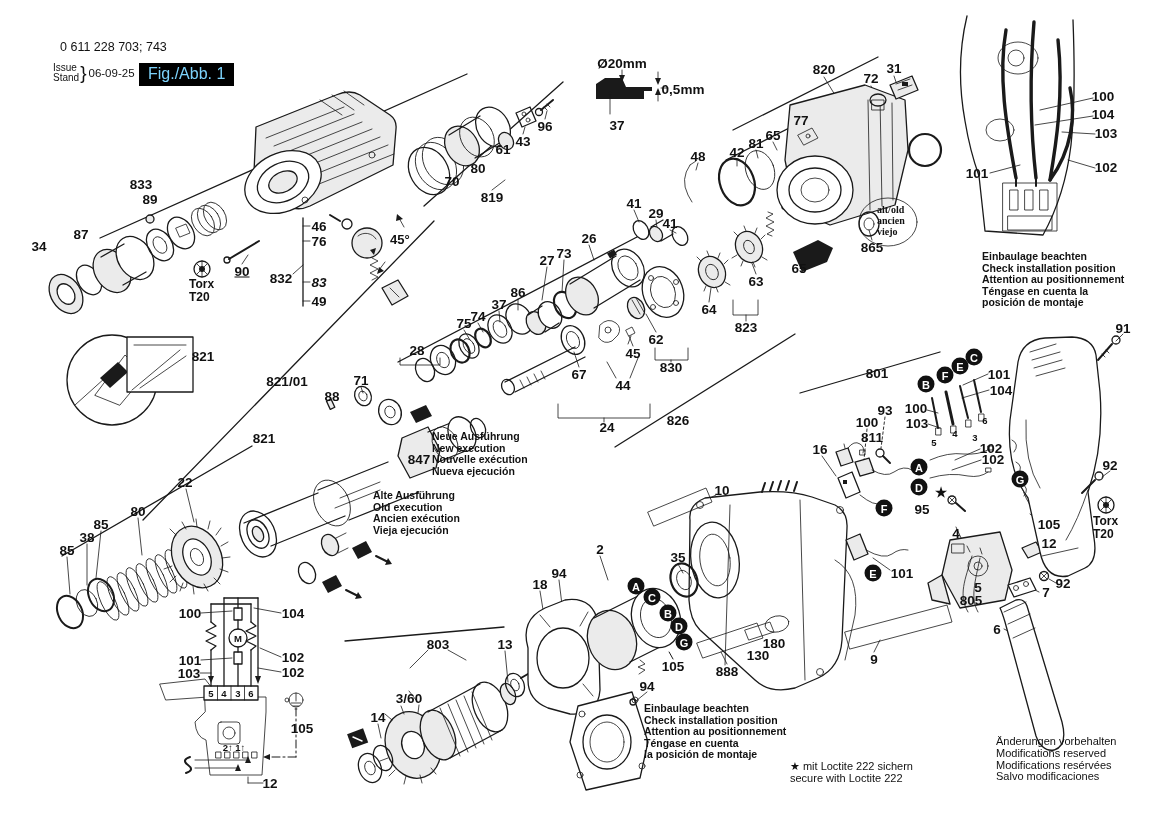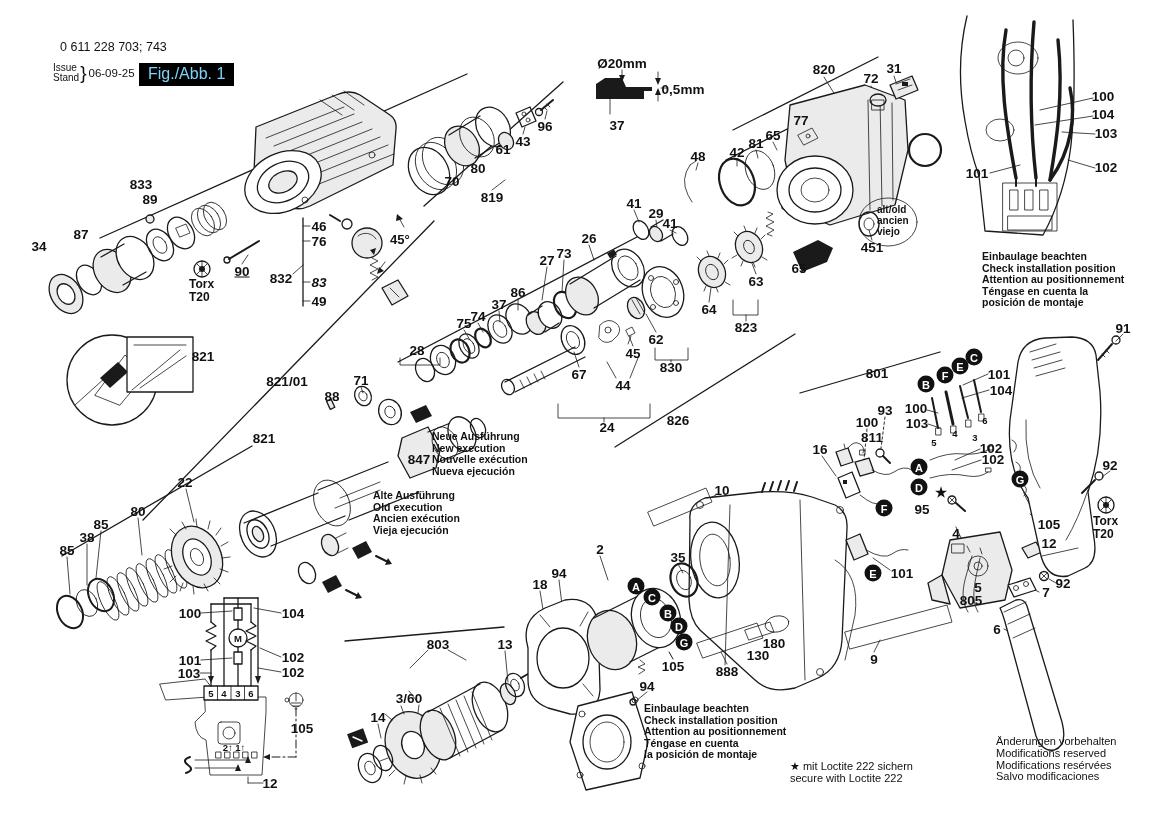--- a/index.html
+++ b/index.html
@@ -592,21 +592,21 @@
     <span class="plabel" style="left: 656px; top: 213px;">29</span>
     <span class="plabel" style="left: 670px; top: 223px;">41</span>
     <span class="plabel" style="left: 698px; top: 156px;">48</span>
     <span class="plabel" style="left: 737px; top: 152px;">42</span>
     <span class="plabel" style="left: 756px; top: 143px;">81</span>
     <span class="plabel" style="left: 773px; top: 135px;">65</span>
     <span class="plabel" style="left: 801px; top: 120px;">77</span>
     <span class="plabel" style="left: 824px; top: 69px;">820</span>
     <span class="plabel" style="left: 871px; top: 78px;">72</span>
     <span class="plabel" style="left: 894px; top: 68px;">31</span>
-    <span class="plabel" style="left: 872px; top: 247px;">451</span>
+    <span class="plabel" style="left: 872px; top: 247px;">865</span>
     <span class="plabel" style="left: 799px; top: 268px;">65</span>
     <span class="plabel" style="left: 709px; top: 309px;">64</span>
     <span class="plabel" style="left: 756px; top: 281px;">63</span>
     <span class="plabel" style="left: 746px; top: 327px;">823</span>
     <span class="plabel" style="left: 656px; top: 339px;">62</span>
     <span class="plabel" style="left: 671px; top: 367px;">830</span>
     <span class="plabel" style="left: 633px; top: 353px;">45</span>
     <span class="plabel" style="left: 623px; top: 385px;">44</span>
     <span class="plabel" style="left: 579px; top: 374px;">67</span>
     <span class="plabel" style="left: 607px; top: 427px;">24</span>
@@ -718,21 +718,21 @@
 Modifications resérvées
 Salvo modificaciones</div>
     <div class="note" style="left: 432px; top: 431px;">Neue Ausführung
 New execution
 Nouvelle exécution
 Nueva ejecución</div>
     <div class="note" style="left: 373px; top: 490px;">Alte Ausführung
 Old execution
 Ancien exécution
 Vieja ejecución</div>
-    <div class="note" style="left: 877px; top: 204px; font-size: 10px; line-height: 11px;">alt/old
+    <div class="note" style="left: 877px; top: 204px; font-size: 10px; line-height: 11px; font-family: Liberation Serif, serif;">alt/old
 ancien
 viejo</div>
     <div class="note" style="left: 189px; top: 278px; font-size: 12px; line-height: 12.5px;">Torx
 T20</div>
     <div class="note" style="left: 1093px; top: 515px; font-size: 12px; line-height: 12.5px;">Torx
 T20</div>
     <div class="note" style="left: 390px; top: 233px; font-size: 13px; line-height: 13px;">45°</div>
   </div>
 
 </body></html>

